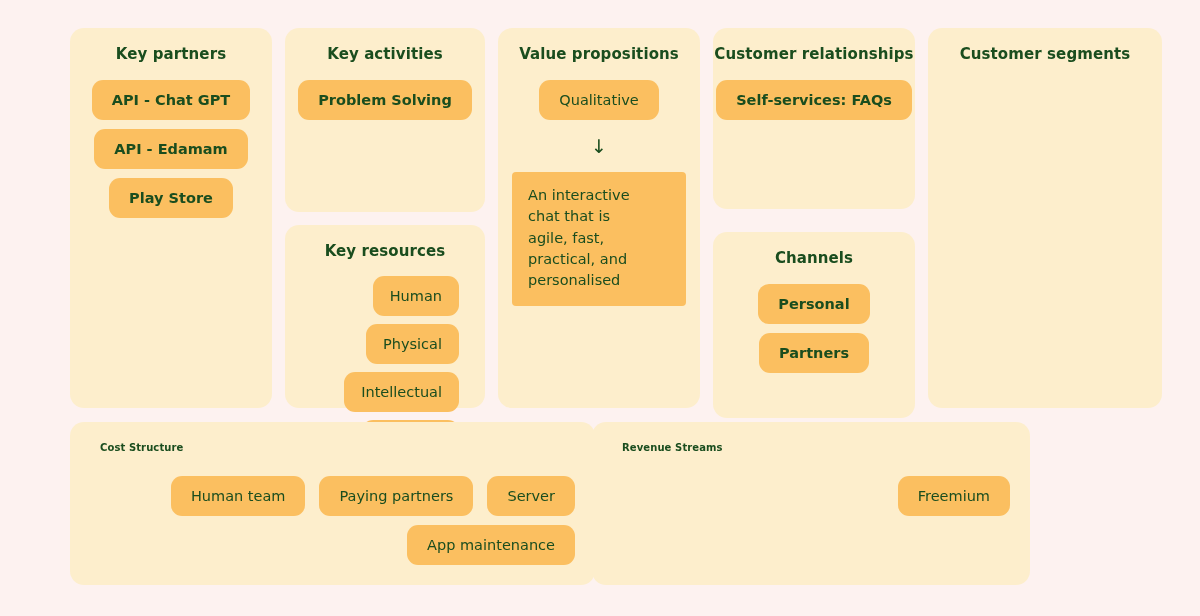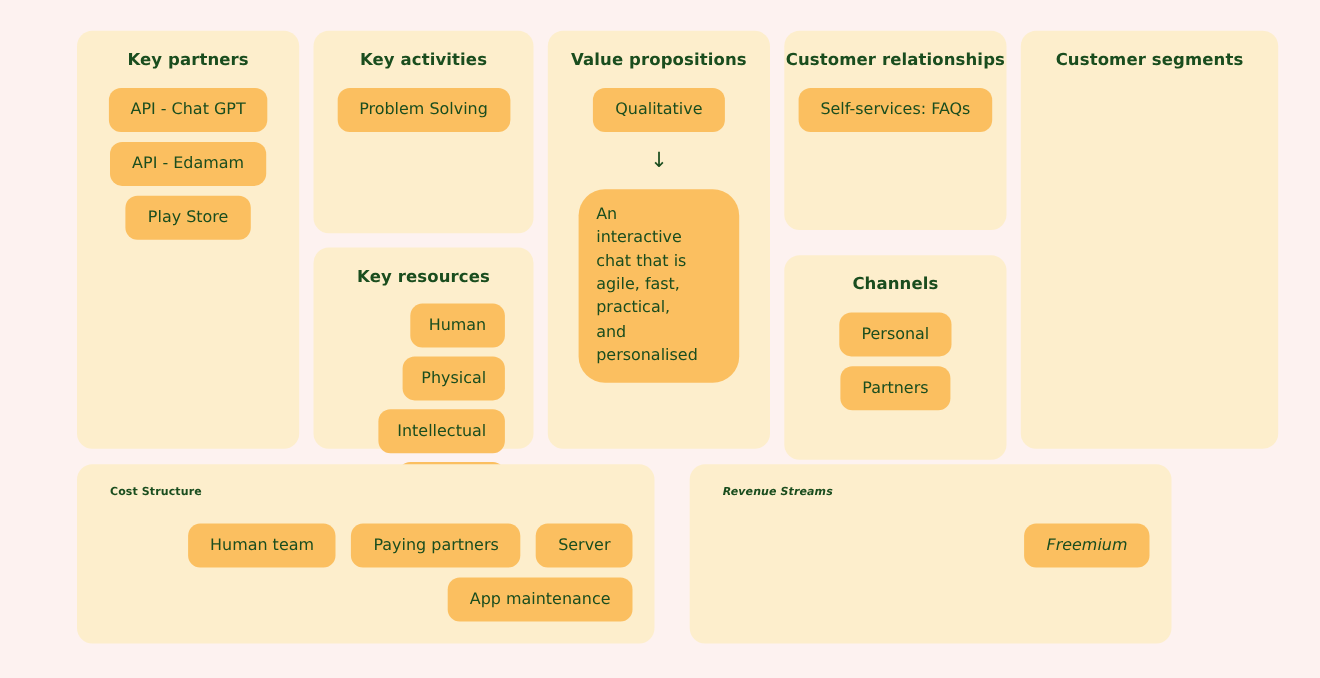--- a/index.html
+++ b/index.html
@@ -53,20 +53,21 @@
     font-size: 10px;
   }
 
   
   .pill-col {
     display: flex;
     flex-direction: column;
     align-items: center;
     gap: 9px;
     margin-top: 17px;
+    font-weight: bold;
   }
 
   .pill-wrap {
     display: flex;
     flex-wrap: wrap;
     gap: 8px 10px;
     margin-top: 16px;
     padding: 0 26px;
     justify-content: flex-end;
   }
@@ -105,25 +106,25 @@
     color: #1A4D1E;
     font-size: 19px;
     line-height: 1;
     margin: 4px 0 3px 0;
     display: block;
   }
 
   .desc-box {
     background: #FBBF60;
     color: #1A4D1E;
-    border-radius: 24px;
+    border-radius: 4px;
     font-size: 14.5px;
     line-height: 1.47;
     padding: 13px 32px 14px 16px;
-    width: 146px;
+    width: 174px;
     text-align: left;
     white-space: pre-line;
   }
 </style>
 </head>
 <body>
 
 <div id="canvas">
 
   <div class="card centered" style="left:70px; top:28px; width:202px; height:380px;">
@@ -183,20 +184,20 @@
   <div class="card left" style="left:70px; top:422px; width:525px; height:163px;">
     <div class="card-title">Cost Structure</div>
     <div class="pill-wrap indent">
       <div class="pill wide">Human team</div>
       <div class="pill wide">Paying partners</div>
       <div class="pill wide">Server</div>
       <div class="pill wide">App maintenance</div>
     </div>
   </div>
 
-  <div class="card left" style="left:627px; top:422px; width:438px; height:163px;font-style:italic;">
+  <div class="card left" style="left:592px; top:422px; width:438px; height:163px;">
     <div class="card-title">Revenue Streams</div>
     <div class="pill-wrap indent">
       <div class="pill wide">Freemium</div>
     </div>
   </div>
 
 </div>
 
 </body></html>

